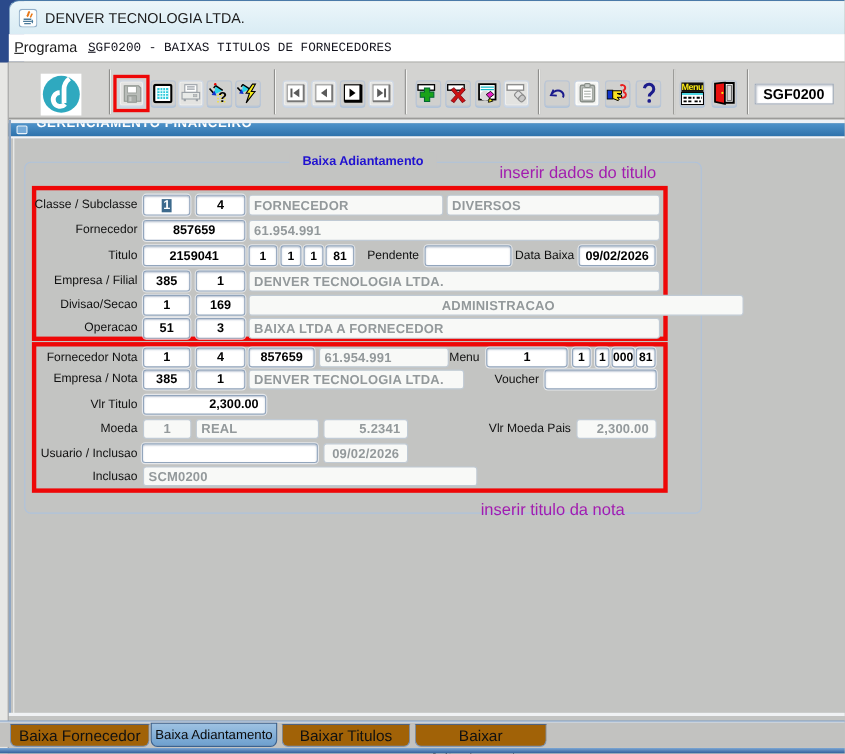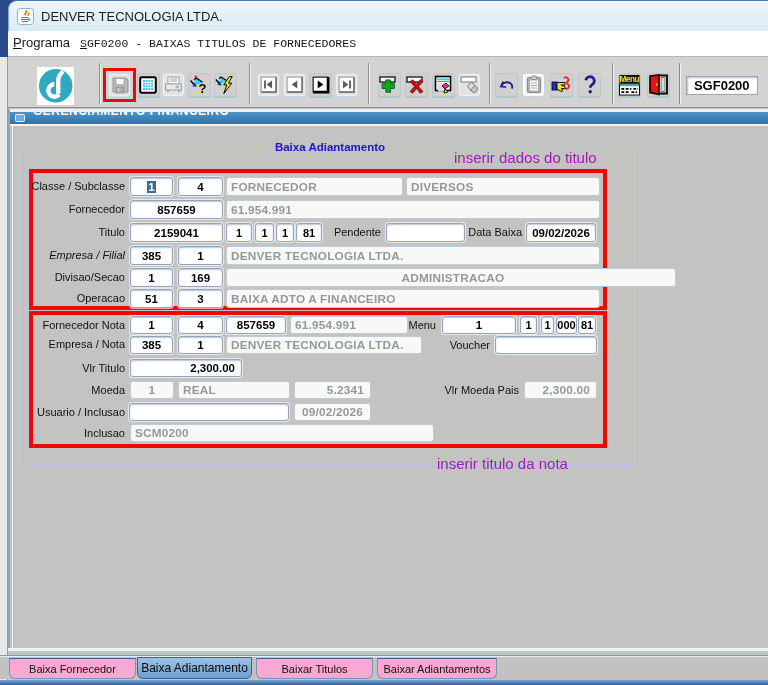--- a/index.html
+++ b/index.html
@@ -26,21 +26,21 @@
 #mdiicon { position:absolute; left:15px; top:113.5px; width:10px; height:8.5px; background:#74aad8; border:1px solid #eaf3fa; border-radius:1.5px; }
 #mditext { position:absolute; left:25px; top:-8.5px; font-size:12px; font-weight:bold; color:#fff; letter-spacing:0.5px; white-space:nowrap; }
 #mdiband2 { position:absolute; left:8px; top:123.5px; width:760px; height:2px; background:#f2f5f8; }
 #content { position:absolute; left:8px; top:125.5px; width:760px; height:522.5px; background:#c3c4c2; }
 #lframe1 { position:absolute; left:8px; top:108.5px; width:1.5px; height:542px; background:#8fa6c2; }
 #lframe2 { position:absolute; left:12px; top:125px; width:1px; height:524px; background:#f2f2f0; }
 #botwhite { position:absolute; left:8px; top:648px; width:760px; height:2.5px; background:#f0f2f4; }
 #botgray { position:absolute; left:8px; top:650.5px; width:760px; height:4.5px; background:#c3c4c2; }
 #tabline { position:absolute; left:0; top:655px; width:768px; height:2px; background:#7e9cc0; border-bottom:1px solid #e8eef6; }
 #tabarea { position:absolute; left:0; top:657px; width:768px; height:22px; background:#c2c2c0; }
-.tab { position:absolute; top:0.5px; height:21px; background:#f9a8d4; border:1px solid #7a93b5; border-top:1px solid #44618c; border-radius:0 0 6px 6px; font-size:11px; text-align:center; line-height:20px; color:#111; }
+.tab { position:absolute; top:0.5px; height:21px; background:#a16207; border:1px solid #7a93b5; border-top:1px solid #44618c; border-radius:0 0 6px 6px; font-size:14px; text-align:center; line-height:20px; color:#111; }
 .tab.sel { top:0px; height:22px; background:linear-gradient(#9ec2e2,#6d9fce); border:1px solid #3a6290; font-size:12px; color:#0a0a0a; line-height:21px; }
 #botblue { position:absolute; left:0; top:680px; width:768px; height:5px; background:linear-gradient(#7ca6d4,#2d5c97); }
 #groupbox { position:absolute; left:22px; top:147px; width:616px; height:320px; border:1px solid #aec2dc; border-radius:6px; }
 #legend { position:absolute; left:263px; top:140px; width:134px; height:13px; background:#c3c4c2; font-size:11.5px; font-weight:bold; color:#2012d0; text-align:center; line-height:14px; }
 .redtxt { position:absolute; font-size:15px; color:#a21caf; white-space:nowrap; }
 .redrect { position:absolute; border:4px solid #ee0707; }
 .lb { position:absolute; font-size:11px; color:#111; text-align:right; white-space:nowrap; }
 .tf { position:absolute; background:#fff; border:1px solid #92a5bc; border-radius:3px; box-shadow:inset 0 1px 1.5px rgba(115,135,165,.5), 0 0 0 1px rgba(248,251,255,.65); font-size:11.5px; font-weight:bold; color:#000; white-space:nowrap; overflow:hidden; }
 .tf.sm { font-size:11px; }
 .ro { position:absolute; background:#f8f9f7; border:1px solid #c0cad4; border-radius:3px; font-size:11.8px; font-weight:bold; color:#93999b; letter-spacing:0.2px; white-space:nowrap; overflow:hidden; }
@@ -261,32 +261,32 @@
 <div class="tf" style="left:130px;top:199.5px;width:93px;height:19px;text-align:center;line-height:18px;">857659</div>
 <div class="ro" style="left:226px;top:199.5px;width:374px;height:19px;text-align:left;padding-left:4px;line-height:18px;">61.954.991</div>
 <div class="lb" style="left:28px;top:225.5px;width:97px;">Titulo</div>
 <div class="tf" style="left:130px;top:222.5px;width:93px;height:19px;text-align:center;line-height:18px;">2159041</div>
 <div class="tf sm" style="left:226px;top:222.5px;width:26px;height:19px;text-align:center;line-height:18px;">1</div>
 <div class="tf sm" style="left:255px;top:222.5px;width:19px;height:19px;text-align:center;line-height:18px;">1</div>
 <div class="tf sm" style="left:276px;top:222.5px;width:18px;height:19px;text-align:center;line-height:18px;">1</div>
 <div class="tf sm" style="left:296px;top:222.5px;width:26px;height:19px;text-align:center;line-height:18px;">81</div>
 <div class="tf" style="left:386px;top:222.5px;width:79px;height:19px;text-align:center;line-height:18px;"></div>
 <div class="tf" style="left:526px;top:222.5px;width:70px;height:19px;text-align:center;line-height:18px;">09/02/2026</div>
-<div class="lb" style="left:28px;top:248.5px;width:97px;font-style:italic;">Empresa / Filial</div>
+<div class="lb" style="left:28px;top:248.5px;width:97px;">Empresa / Filial</div>
 <div class="tf" style="left:130px;top:245.5px;width:43px;height:19px;text-align:center;line-height:18px;">385</div>
 <div class="tf" style="left:178px;top:245.5px;width:45px;height:19px;text-align:center;line-height:18px;">1</div>
 <div class="ro" style="left:226px;top:245.5px;width:374px;height:19px;text-align:left;padding-left:4px;line-height:18px;">DENVER TECNOLOGIA LTDA.</div>
 <div class="lb" style="left:28px;top:270.5px;width:97px;">Divisao/Secao</div>
 <div class="tf" style="left:130px;top:267.5px;width:43px;height:19px;text-align:center;line-height:18px;">1</div>
 <div class="tf" style="left:178px;top:267.5px;width:45px;height:19px;text-align:center;line-height:18px;">169</div>
 <div class="ro" style="left:226px;top:267.5px;width:450px;height:19px;text-align:center;padding-left:4px;line-height:18px;">ADMINISTRACAO</div>
 <div class="lb" style="left:28px;top:291.5px;width:97px;">Operacao</div>
 <div class="tf" style="left:130px;top:288.5px;width:43px;height:19px;text-align:center;line-height:18px;">51</div>
 <div class="tf" style="left:178px;top:288.5px;width:45px;height:19px;text-align:center;line-height:18px;">3</div>
-<div class="ro" style="left:226px;top:288.5px;width:374px;height:19px;text-align:left;padding-left:4px;line-height:18px;">BAIXA ADTO A FINANCEIRO</div>
+<div class="ro" style="left:226px;top:288.5px;width:374px;height:19px;text-align:left;padding-left:4px;line-height:18px;">BAIXA LTDA A FORNECEDOR</div>
 <div class="lb" style="left:28px;top:318.5px;width:97px;">Fornecedor Nota</div>
 <div class="tf" style="left:130px;top:316px;width:43px;height:18px;text-align:center;line-height:17px;">1</div>
 <div class="tf" style="left:178px;top:316px;width:45px;height:18px;text-align:center;line-height:17px;">4</div>
 <div class="tf" style="left:226px;top:316px;width:60px;height:18px;text-align:center;line-height:17px;">857659</div>
 <div class="ro" style="left:290px;top:316px;width:118px;height:18px;text-align:left;padding-left:4px;line-height:17px;">61.954.991</div>
 <div class="tf" style="left:442px;top:316px;width:74px;height:18px;text-align:center;line-height:17px;">1</div>
 <div class="tf sm" style="left:520px;top:316px;width:17px;height:18px;text-align:center;line-height:17px;">1</div>
 <div class="tf sm" style="left:541px;top:316px;width:13px;height:18px;text-align:center;line-height:17px;">1</div>
 <div class="tf sm" style="left:556px;top:316px;width:21px;height:18px;text-align:center;line-height:17px;">000</div>
 <div class="tf sm" style="left:578px;top:316px;width:18px;height:18px;text-align:center;line-height:17px;">81</div>

